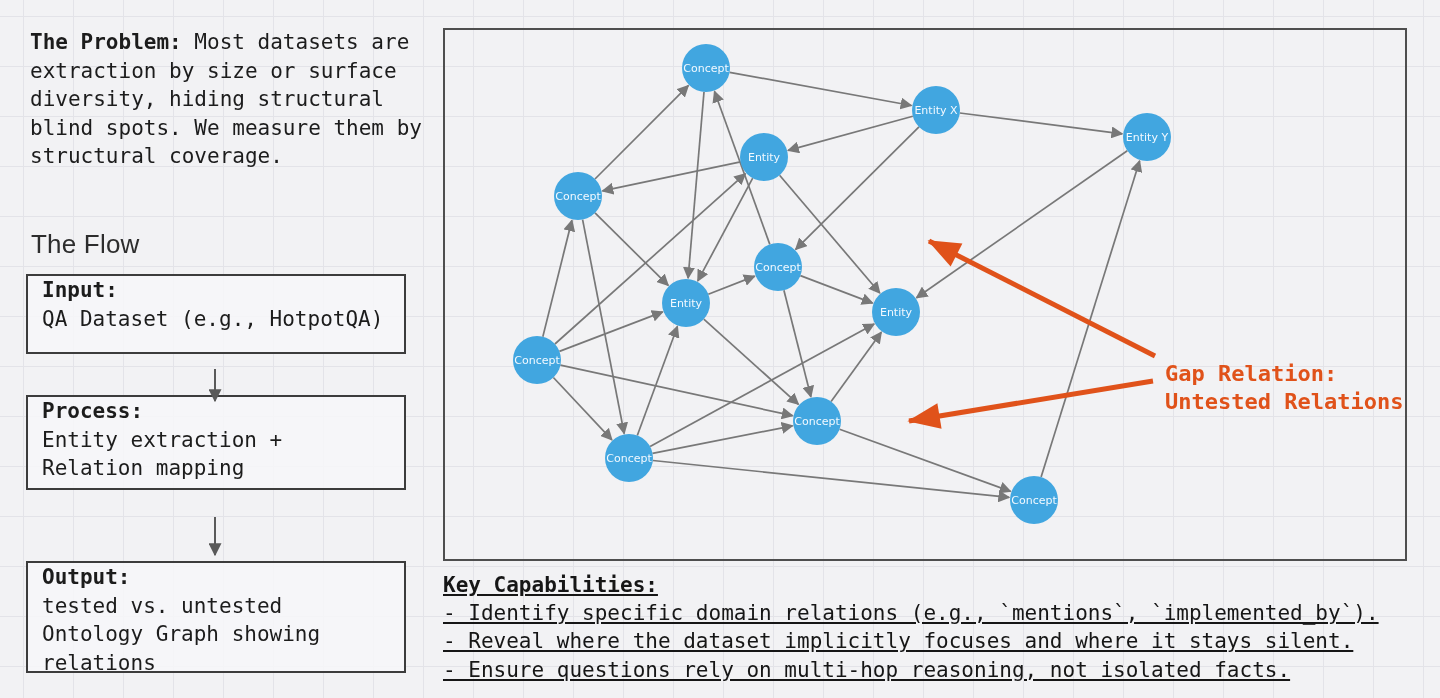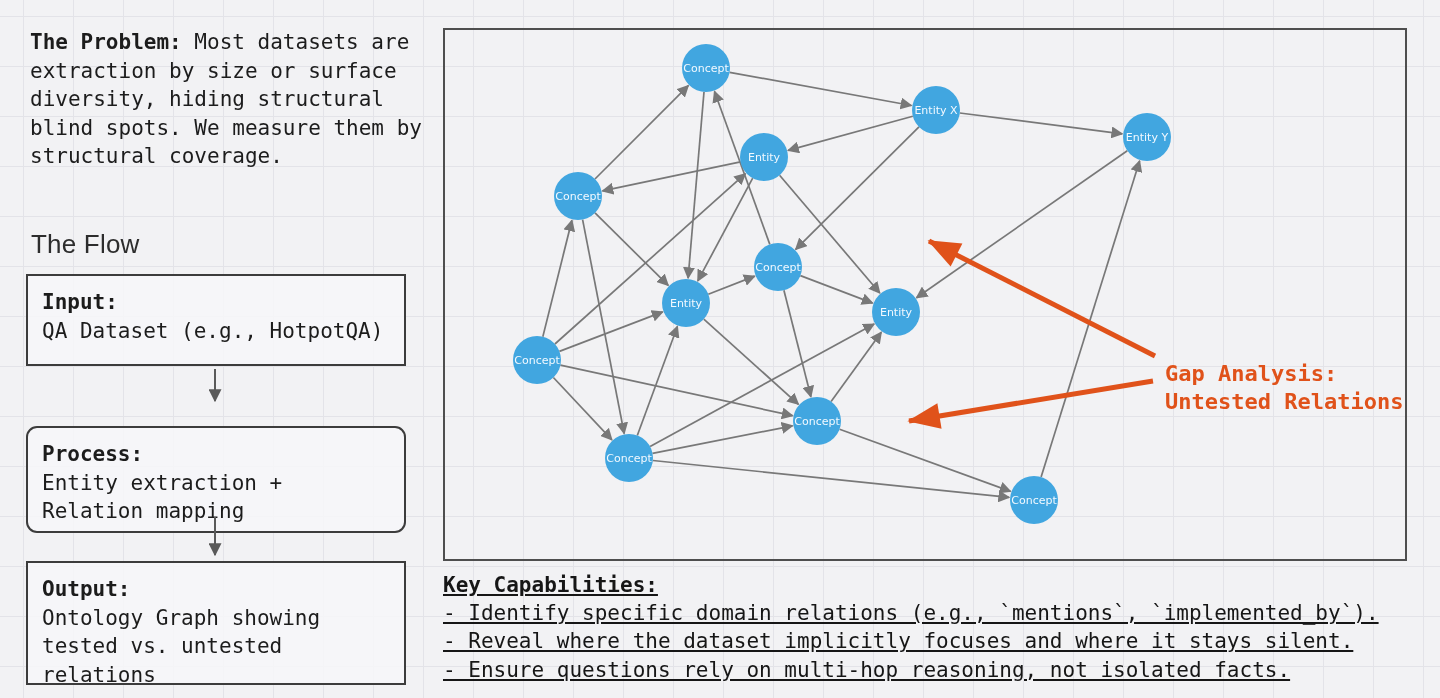--- a/index.html
+++ b/index.html
@@ -26,26 +26,26 @@
 
   #flow-heading{
     left:31px;top:229px;font-size:26px;color:#2d2d2d;
     letter-spacing:0.2px;
   }
 
   .flow-box{
     left:26px;width:350px;
     background:rgba(247,247,249,0.85);
     border:2px solid #3c3c3c;
-    padding:12px 12px 12px 14px;
+    padding:0 12px 12px 14px;
     font-size:21px;line-height:28.5px;color:#1c1c1c;
   }
   .flow-box .lbl{font-weight:bold;}
   #flow-box-input{top:274px;height:64px;}
-  #flow-box-process{top:426px;height:79px;border-radius:11px;}
+  #flow-box-process{top:395px;height:79px;}
   #flow-box-output{top:561px;height:96px;}
 
   #graph-panel{
     left:443px;top:28px;width:960px;height:529px;
     border:2px solid #4e4e4e;
     background:transparent;
   }
 
   #overlay-svg{left:0;top:0;width:1440px;height:698px;pointer-events:none;}
 
@@ -79,22 +79,22 @@
   <div class="lbl">Input:</div>
   <div>QA Dataset (e.g., HotpotQA)</div>
 </div>
 <div id="flow-box-process" class="abs flow-box">
   <div class="lbl">Process:</div>
   <div>Entity extraction +</div>
   <div>Relation mapping</div>
 </div>
 <div id="flow-box-output" class="abs flow-box">
   <div class="lbl">Output:</div>
+  <div>tested vs. untested</div>
   <div>Ontology Graph showing</div>
-  <div>tested vs. untested</div>
   <div>relations</div>
 </div>
 
 <div id="graph-panel" class="abs"></div>
 
 <svg id="overlay-svg" class="abs" width="1440" height="698" viewBox="0 0 1440 698">
   <defs>
     <marker id="m-gray" markerUnits="userSpaceOnUse" markerWidth="12" markerHeight="12" viewBox="0 0 10 10" refX="9" refY="5" orient="auto">
       <path d="M0,0 L10,5 L0,10 z" fill="#787878"></path>
     </marker>
@@ -190,21 +190,21 @@
       <line x1="215" y1="369" x2="215" y2="401" stroke="#5a5a5a" stroke-width="2" marker-end="url(#m-dark)"></line>
       <line x1="215" y1="517" x2="215" y2="555" stroke="#5a5a5a" stroke-width="2" marker-end="url(#m-dark)"></line>
     </g>
   <g id="gap-arrow-layer">
       <line x1="1155" y1="356" x2="929" y2="241" stroke="#e0521a" stroke-width="5" marker-end="url(#m-orange)"></line>
       <line x1="1153" y1="381" x2="909" y2="421" stroke="#e0521a" stroke-width="5" marker-end="url(#m-orange)"></line>
     </g>
 </svg>
 
 <div id="gap-annotation" class="abs mono">
-  <div>Gap Analysis:</div>
+  <div>Gap Relation:</div>
   <div>Untested Relations</div>
 </div>
 
 <div id="capabilities" class="abs mono">
   <div class="head">Key Capabilities:</div>
   <div>- Identify specific domain relations (e.g., `mentions`, `implemented_by`).</div>
   <div>- Reveal where the dataset implicitly focuses and where it stays silent.</div>
   <div>- Ensure questions rely on multi-hop reasoning, not isolated facts.</div>
 </div>
 

